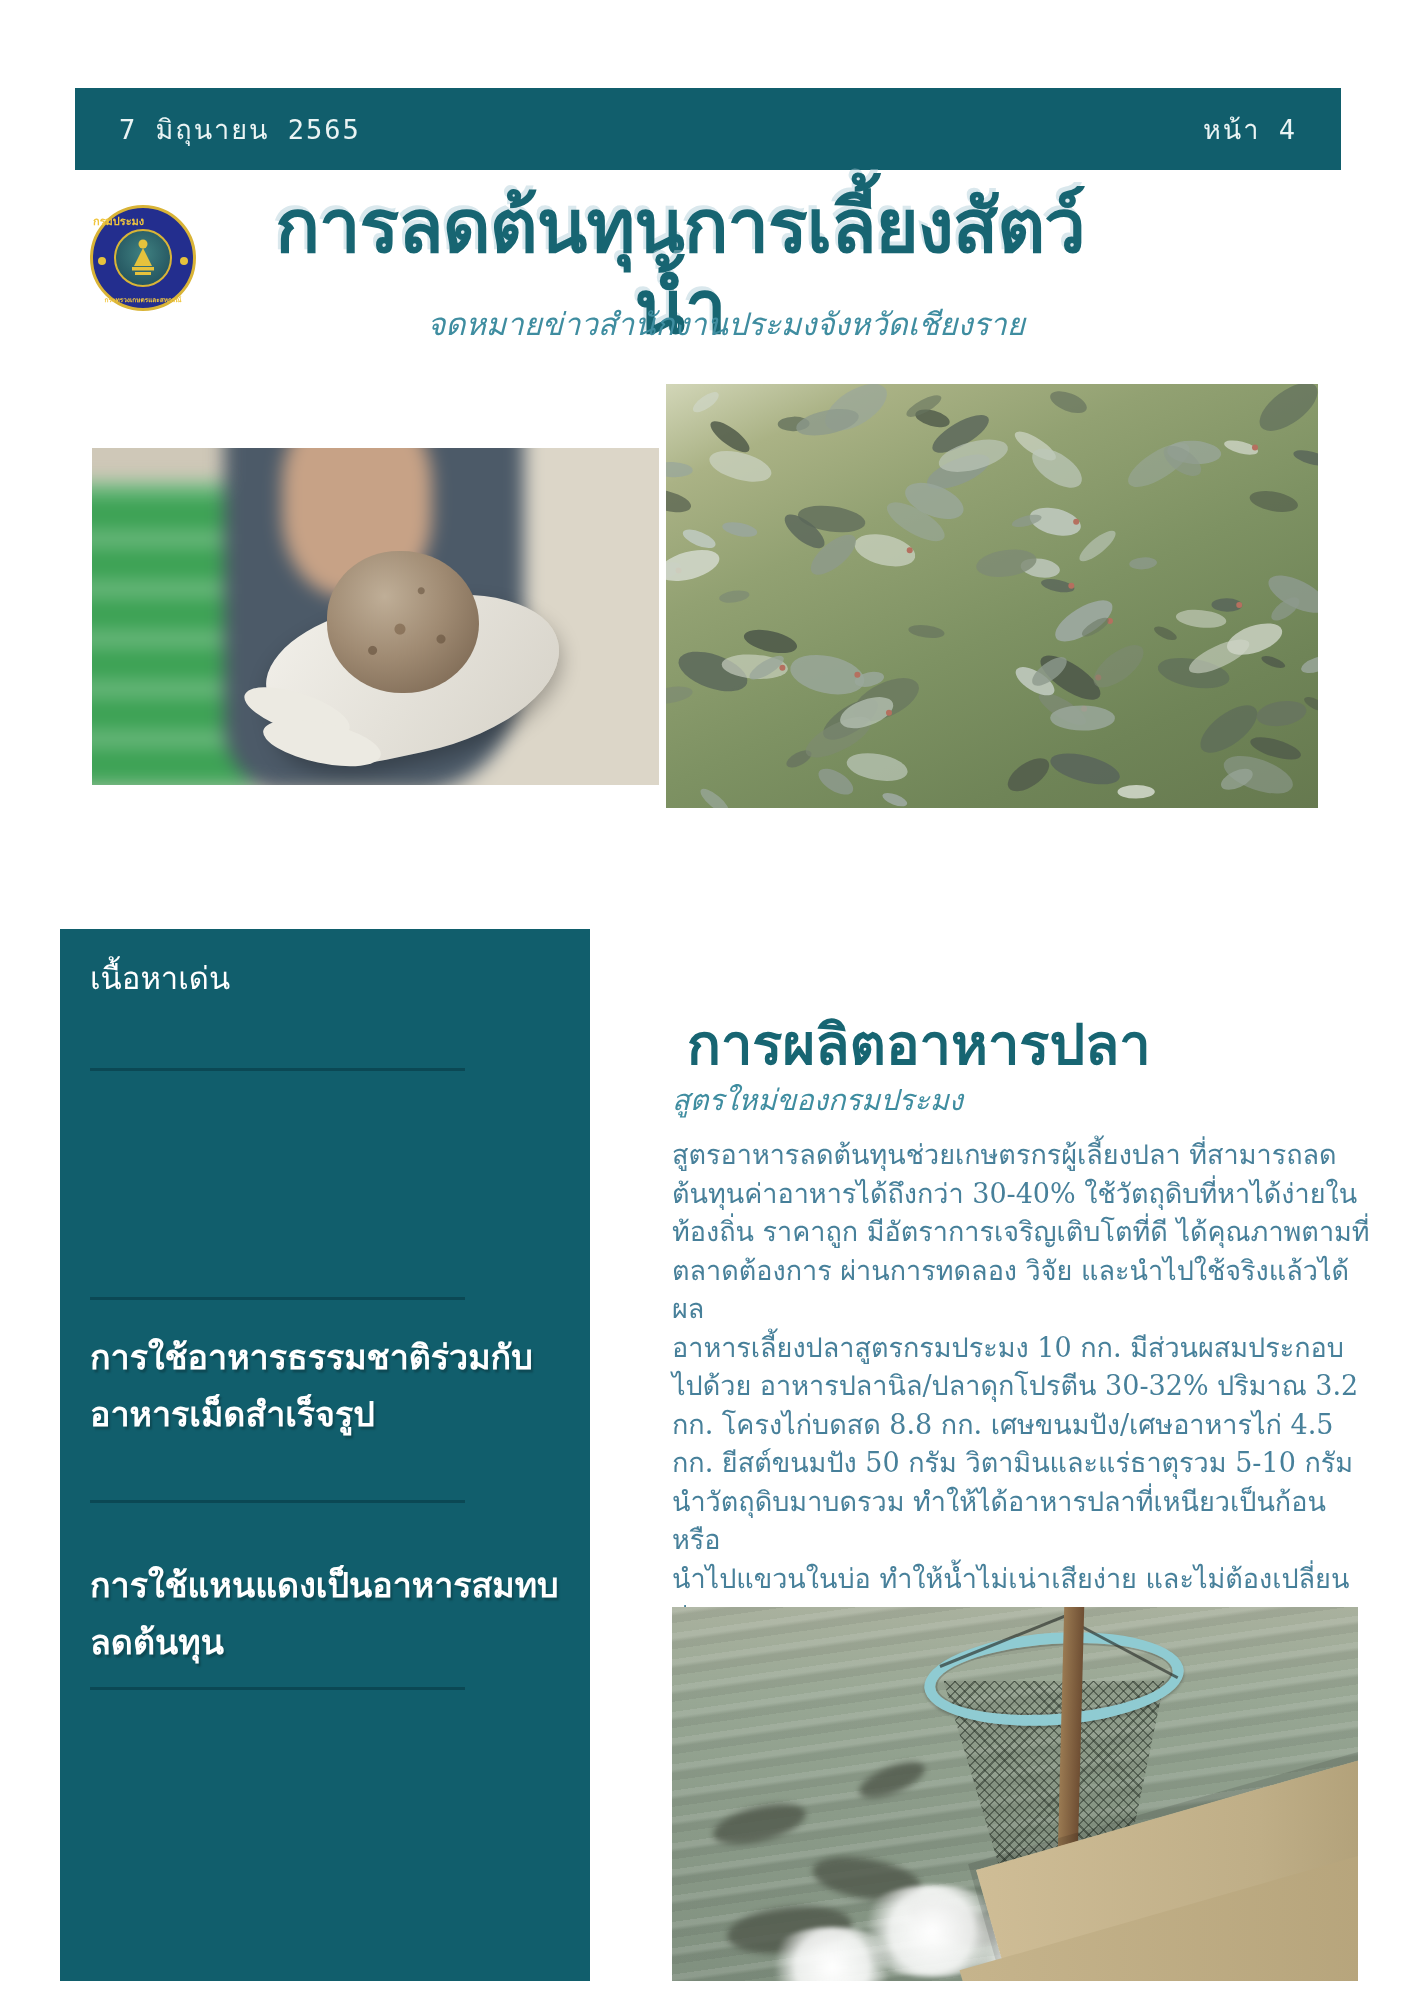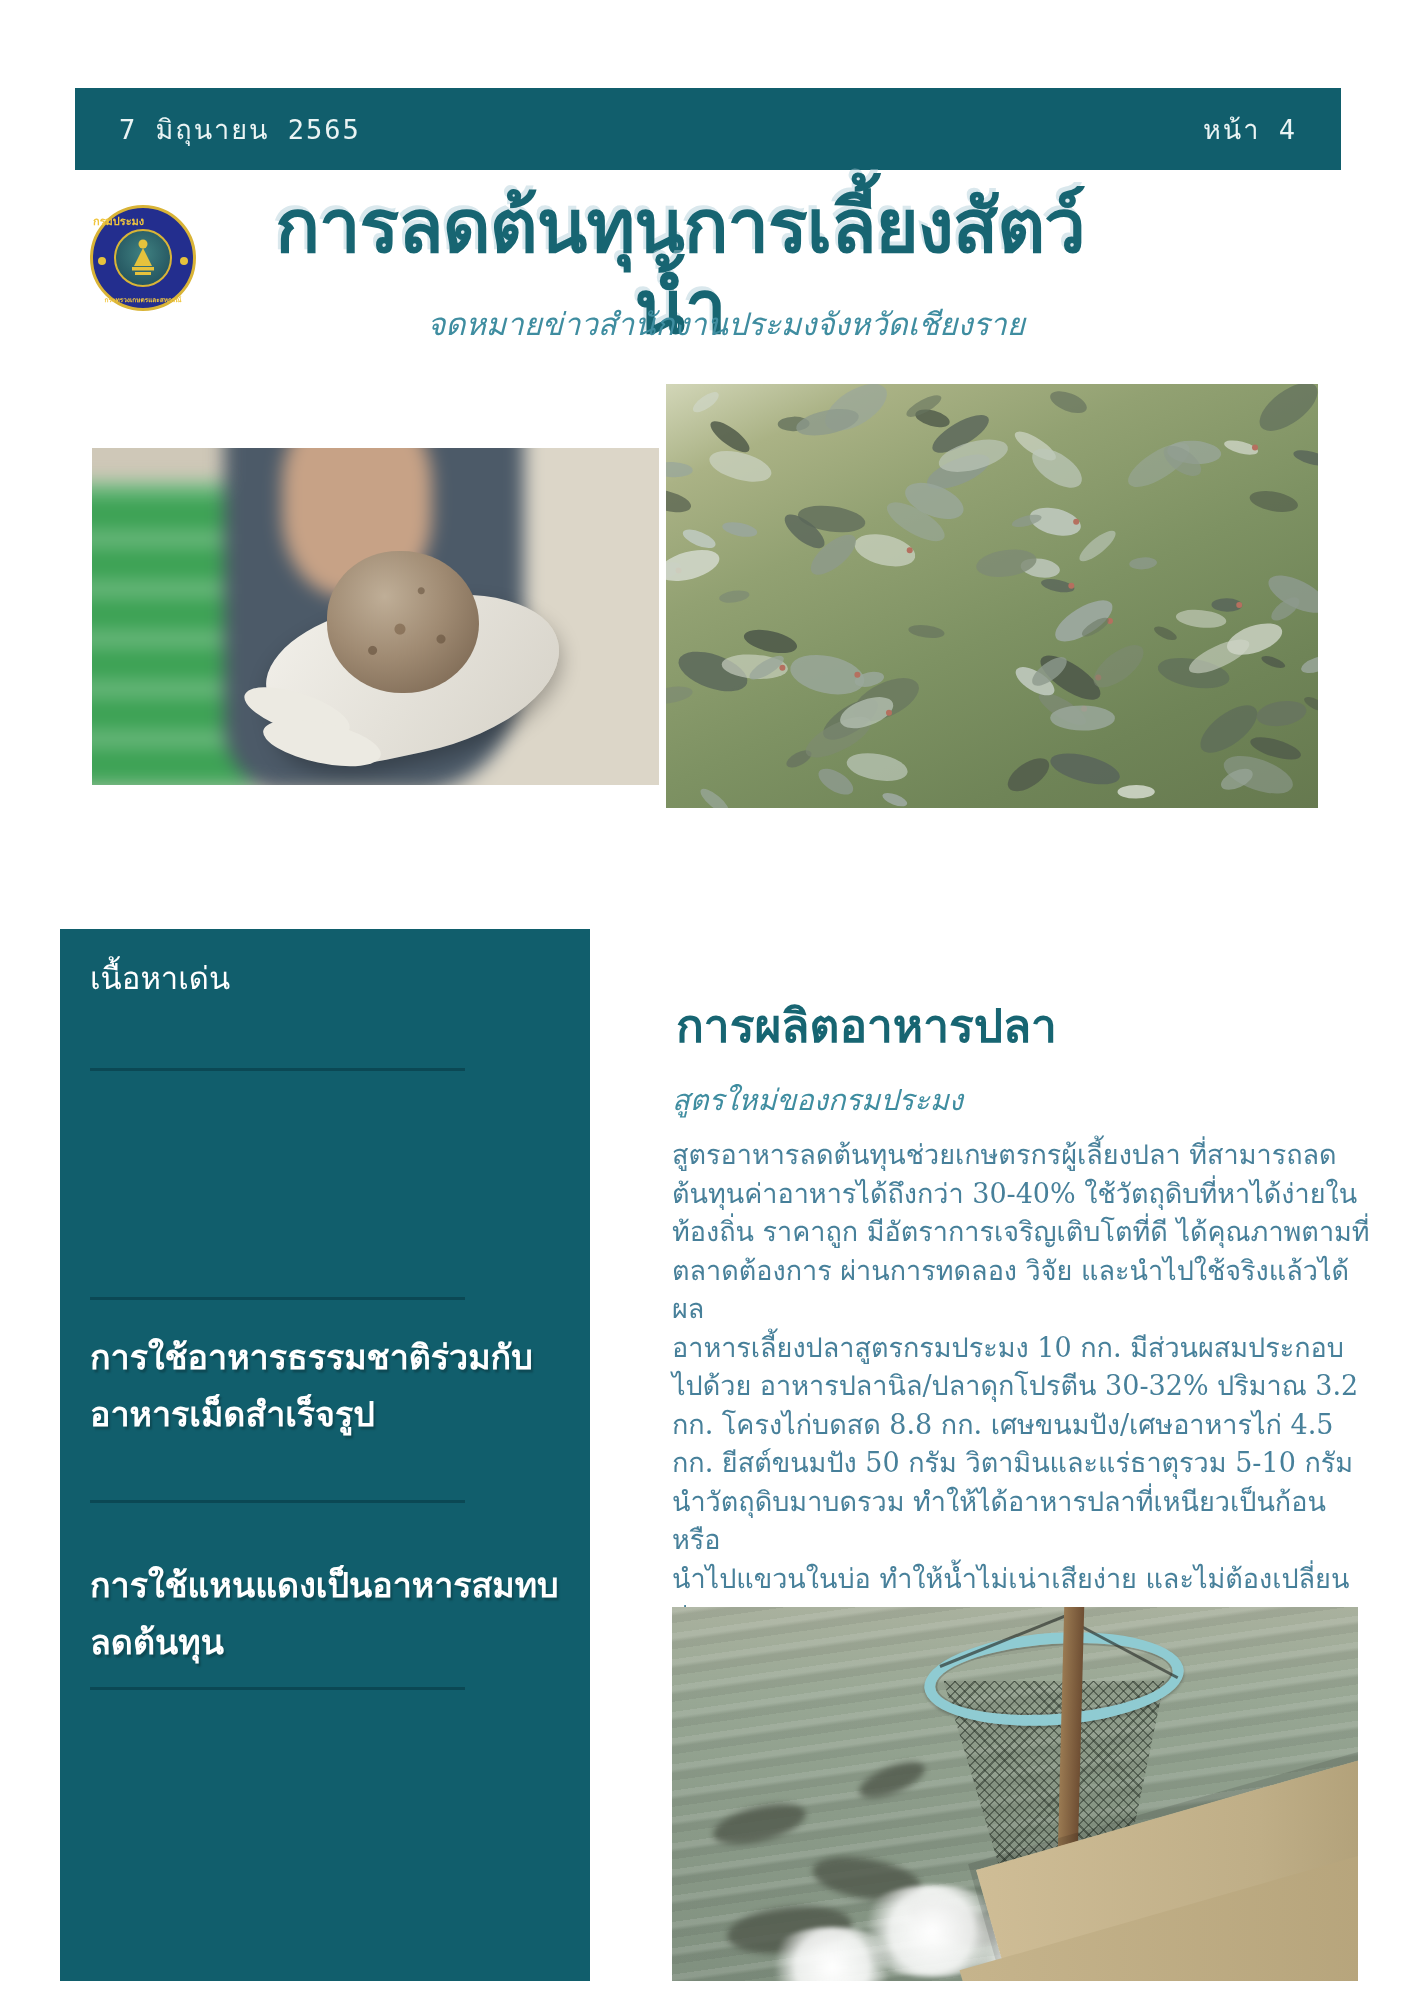--- a/index.html
+++ b/index.html
@@ -60,21 +60,21 @@
   
   .sidebar{position:absolute;left:60px;top:929px;width:530px;height:1052px;background:#115e6c;}
   .sb-heading{position:absolute;left:30px;top:24px;font-size:31px;color:#ffffff;font-weight:400;}
   .sb-divider{position:absolute;left:30px;width:375px;height:3px;background:#0b4854;}
   .d1{top:139px}.d2{top:368px}.d3{top:571px}.d4{top:758px}
   .sb-item{position:absolute;left:30px;width:500px;color:#ffffff;font-weight:700;font-size:34px;
         line-height:57px;white-space:pre-line;text-shadow:2px 3px 2px rgba(0,0,0,.22);}
   .i1{top:152px}.i2{top:400px}.i3{top:628px}.i4{top:856px;font-size:32px;}
 
   
-  .article-heading{position:absolute;left:672px;top:985px;margin:4px;font-size:46px;font-weight:800;color:#176572;}
+  .article-heading{position:absolute;left:672px;top:985px;margin:15px;font-size:56px;font-weight:800;color:#176572;}
   .article-sub{position:absolute;left:672px;top:1077px;font-family:"DejaVu Serif",serif;
         font-style:italic;font-size:29px;color:#3f8da0;}
   .article-body{position:absolute;left:672px;top:1136px;width:700px;font-family:"DejaVu Serif",serif;
         font-size:27px;line-height:38.5px;color:#47809a;white-space:pre-line;}
 
   
   .photo-bottom{left:672px;top:1607px;width:686px;height:374px;
         background:linear-gradient(180deg,#a9b19e 0%,#98a794 25%,#8b9b89 55%,#80907f 100%);}
   .ripple{position:absolute;inset:0;
         background:repeating-linear-gradient(172deg,rgba(255,255,255,.10) 0 5px,rgba(0,0,0,.06) 9px 16px,rgba(0,0,0,0) 16px 26px);}

